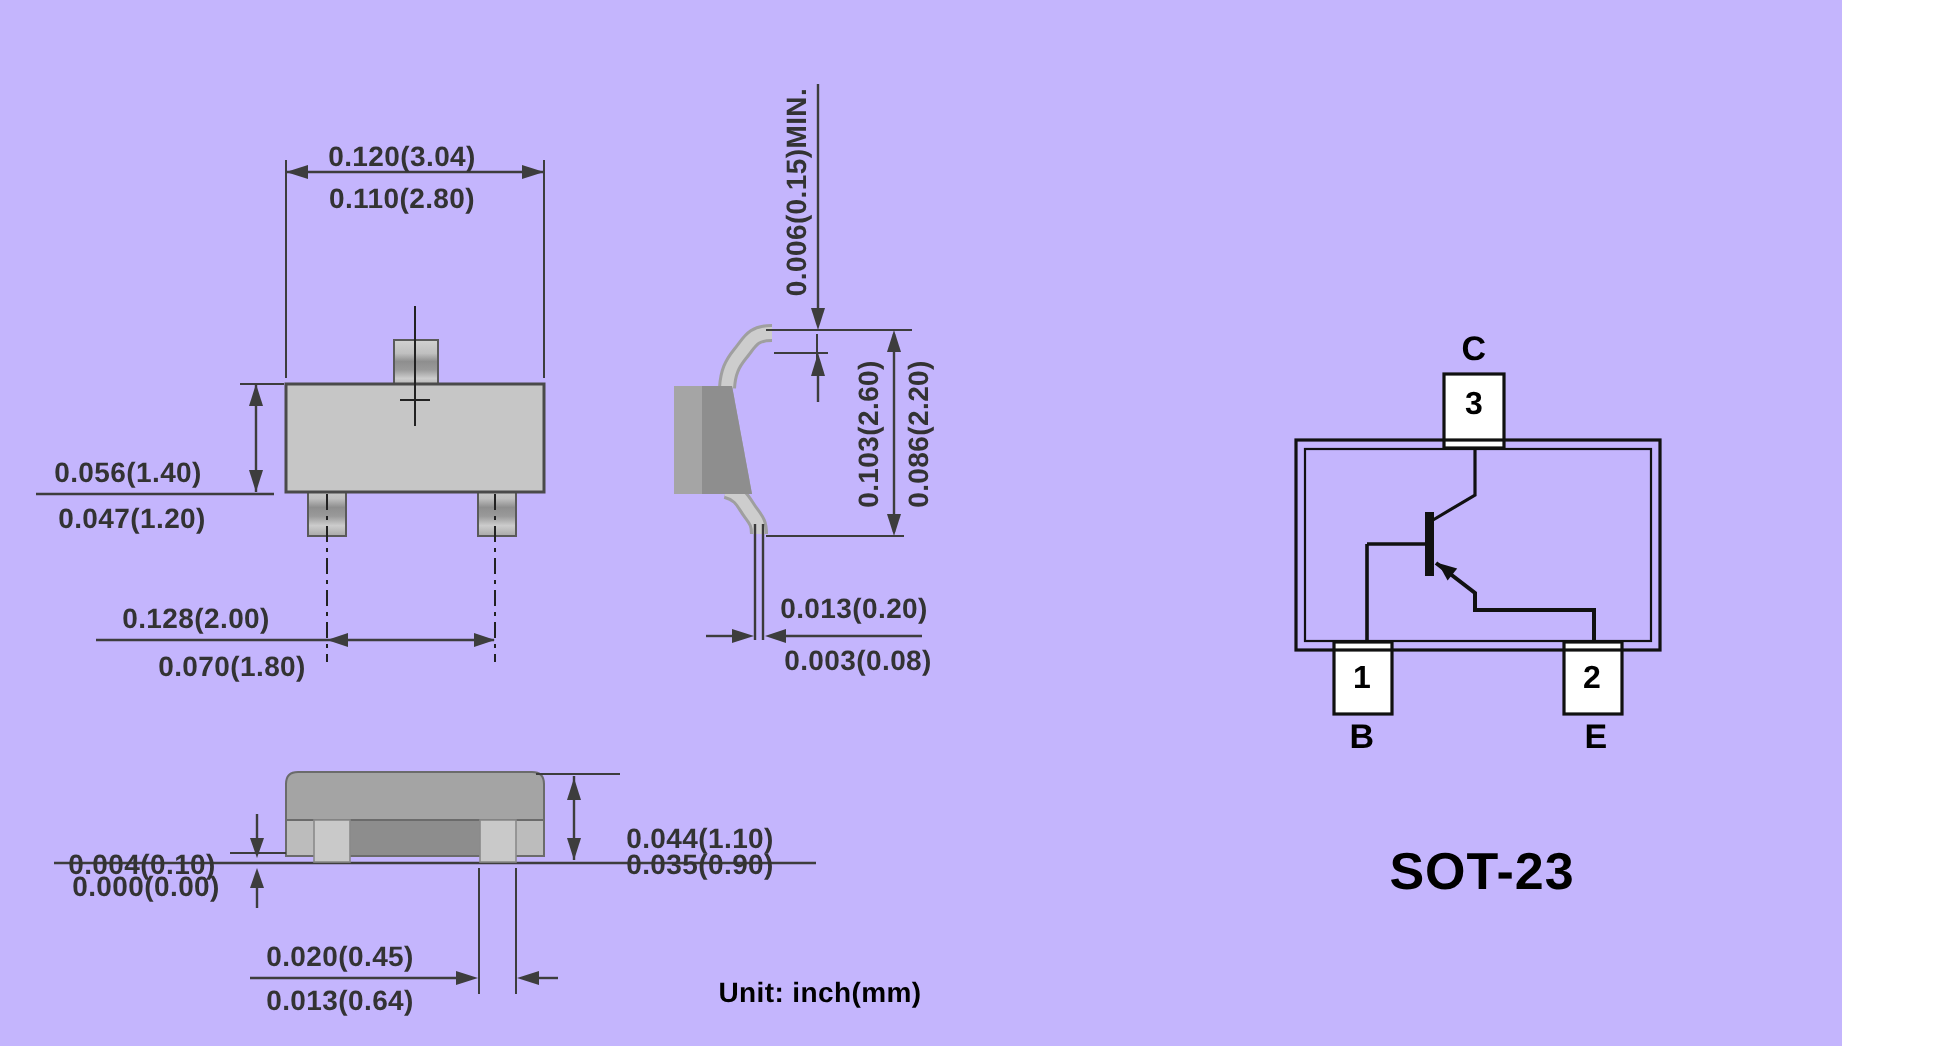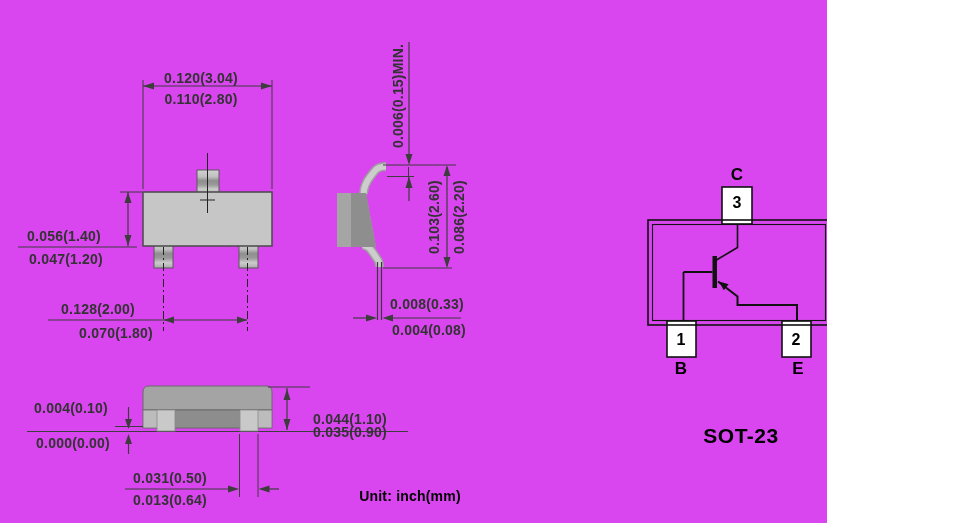--- a/index.html
+++ b/index.html
@@ -1,27 +1,27 @@
 <!DOCTYPE html>
 <html><head>
 <meta charset="utf-8">
 <style>
   html,body{margin:0;padding:0;background:#ffffff;}
   .canvas{
-    position:relative;width:827px;height:523px;background:#d946ef;
+    position:relative;width:921px;height:523px;background:#c4b5fd;
     font-family:"Liberation Sans","DejaVu Sans",sans-serif;overflow:hidden;
   }
   .lbl{
     position:absolute;transform:translate(-50%,-50%);
     font-size:14px;font-weight:700;color:#333333;white-space:nowrap;letter-spacing:0.2px;
   }
   .lbl.rot{transform:translate(-50%,-50%) rotate(-90deg);}
   .lbl.big{font-size:17px;color:#000000;}
   .lbl.pin{font-size:16px;color:#000000;}
-  .lbl.pkg{font-size:21px;color:#000000;letter-spacing:0.5px;}
+  .lbl.pkg{font-size:26px;color:#000000;letter-spacing:0.5px;}
   .lbl.unit{font-size:14px;color:#000000;}
   svg{position:absolute;left:0;top:0;}
 </style>
 </head>
 <body>
 
 <div class="canvas">
 
   <svg width="973" height="523" viewBox="0 0 973 523">
     <defs>
@@ -146,28 +146,28 @@
   <div class="lbl" style="left:201px;top:78px">0.120(3.04)</div>
   <div class="lbl" style="left:201px;top:99px">0.110(2.80)</div>
   <div class="lbl" style="left:64px;top:236px">0.056(1.40)</div>
   <div class="lbl" style="left:66px;top:259px">0.047(1.20)</div>
   <div class="lbl" style="left:98px;top:309px">0.128(2.00)</div>
   <div class="lbl" style="left:116px;top:333px">0.070(1.80)</div>
 
   <div class="lbl rot" style="left:398px;top:96px">0.006(0.15)MIN.</div>
   <div class="lbl rot" style="left:434px;top:217px">0.103(2.60)</div>
   <div class="lbl rot" style="left:459px;top:217px">0.086(2.20)</div>
-  <div class="lbl" style="left:427px;top:304px">0.008(0.33)</div>
-  <div class="lbl" style="left:429px;top:330px">0.004(0.08)</div>
+  <div class="lbl" style="left:427px;top:304px">0.013(0.20)</div>
+  <div class="lbl" style="left:429px;top:330px">0.003(0.08)</div>
 
-  <div class="lbl" style="left:71px;top:408px">0.004(0.10)</div>
+  <div class="lbl" style="left:71px;top:432px">0.004(0.10)</div>
   <div class="lbl" style="left:73px;top:443px">0.000(0.00)</div>
   <div class="lbl" style="left:350px;top:419px">0.044(1.10)</div>
   <div class="lbl" style="left:350px;top:432px">0.035(0.90)</div>
-  <div class="lbl" style="left:170px;top:478px">0.031(0.50)</div>
+  <div class="lbl" style="left:170px;top:478px">0.020(0.45)</div>
   <div class="lbl" style="left:170px;top:500px">0.013(0.64)</div>
 
   <div class="lbl unit" style="left:410px;top:496px">Unit: inch(mm)</div>
 
   <div class="lbl big" style="left:737px;top:175px">C</div>
   <div class="lbl pin" style="left:737px;top:203px">3</div>
   <div class="lbl pin" style="left:681px;top:340px">1</div>
   <div class="lbl pin" style="left:796px;top:340px">2</div>
   <div class="lbl big" style="left:681px;top:369px">B</div>
   <div class="lbl big" style="left:798px;top:369px">E</div>

